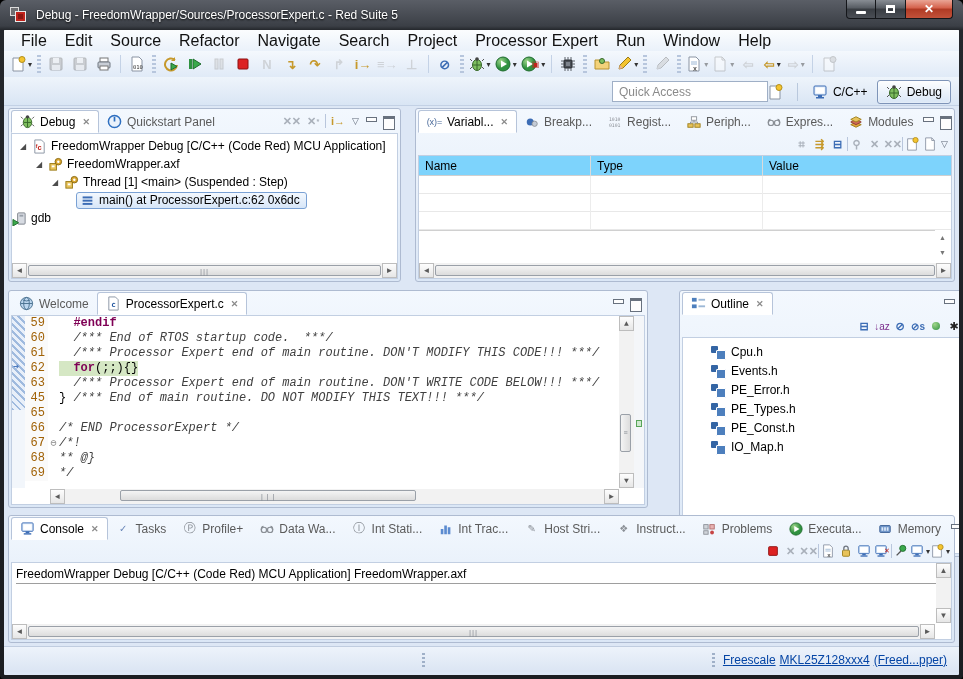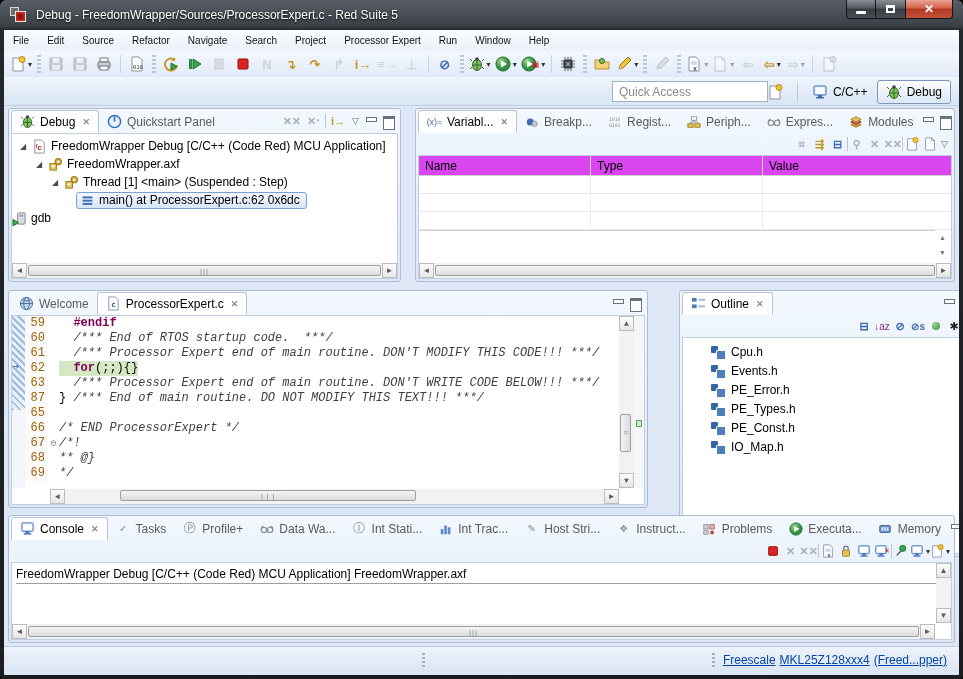--- a/index.html
+++ b/index.html
@@ -23,21 +23,21 @@
   .wb.max { width:29px; border-left:none; border-right:none; }
   .wb.close { width:48px; border-radius:0 0 4px 0; font-size:12px; font-weight:bold;
         background:linear-gradient(180deg,#eaa595,#d4604a 45%,#b03a24 50%,#c2523a); }
   .wb.min i { width:10px; height:3px; background:#fff; border-radius:1px; margin-top:6px; }
   .wb.max i { width:9px; height:8px; border:2px solid #fff; border-top-width:3px; }
 
   
   .workbench { position:absolute; left:4px; right:4px; top:30px; bottom:4px;
                background:#dde7f5; border-radius:1px; overflow:hidden; }
   .menubar { position:absolute; left:0; right:0; top:0; height:21px; display:flex; align-items:center;
-             background:linear-gradient(180deg,#fbfdfe,#eaf1fa); font-size:10px; color:#111; }
+             background:linear-gradient(180deg,#fbfdfe,#eaf1fa); font-size:16px; color:#111; padding-left:8px; }
   .menubar span { padding:2px 9px; cursor:default; }
 
   .toolbar1 { position:absolute; left:0; right:0; top:21px; height:26px; display:flex; align-items:center;
               background:linear-gradient(180deg,#f4f8fd,#e0eaf7); padding-left:4px; }
   .toolbar2 { position:absolute; left:0; right:0; top:47px; height:29px;
               background:linear-gradient(180deg,#eef4fb,#d9e5f4); border-bottom:1px solid #c3d1e5; }
   .tbtn { height:22px; min-width:22px; display:flex; align-items:center; justify-content:center;
           border:1px solid transparent; border-radius:3px; margin:0 1px; font-size:13px; cursor:default; }
   .tsep { width:1px; height:18px; background:#c4d2e6; margin:0 4px; }
   .thandle { width:4px; height:18px; margin:0 3px;
@@ -88,21 +88,21 @@
   .grip { position:absolute; left:50%; top:50%; transform:translate(-50%,-50%); font-size:8px; color:#8a8f96; letter-spacing:1px; }
 
   
   .tree { font-size:12px; color:#000; padding-top:3px; }
   .trow { display:flex; align-items:center; height:18px; gap:4px; white-space:nowrap; }
   .exp { width:10px; font-size:8px; color:#4d4d4d; text-align:center; transform:rotate(0deg); }
   .seltext { display:flex; align-items:center; gap:5px; border:1px solid #7aa1d4; border-radius:3px;
              background:linear-gradient(180deg,#f3f8fe,#d7e6f8); padding:0 6px 0 4px; height:17px; }
 
   
-  .vhead { display:flex; height:20px; font-size:12px; align-items:center; border-bottom:1px solid #cfcfcf; background:#d946ef; }
+  .vhead { display:flex; height:20px; font-size:12px; align-items:center; border-bottom:1px solid #cfcfcf; background:#7dd3fc; }
   .vhead div { padding-left:6px; height:20px; display:flex; align-items:center; border-right:1px solid #dadada; }
   .vrow { display:flex; height:18px; border-bottom:1px solid #e8e8e8; }
   .vrow div { border-right:1px solid #ececec; height:18px; }
   .c1 { width:172px; } .c2 { width:172px; } .c3 { flex:1; border-right:none !important; }
   .detail { position:absolute; left:0; right:16px; bottom:16px; height:32px; border-top:1px solid #d0d0d0; background:#fff; }
   .dspin { position:absolute; right:2px; bottom:20px; width:13px; height:26px; display:flex; flex-direction:column;
            align-items:center; justify-content:space-between; font-size:7px; color:#777; padding:2px 0; }
 
   
   .edmain { position:absolute; inset:0; font-family:"Liberation Mono","DejaVu Sans Mono",monospace; font-size:12px; }
@@ -757,21 +757,21 @@
           <div class="ruler">
             <div class="hatch"></div>
             <div class="ptrarrow">➜</div>
           </div>
           <div class="lines">
             <div class="cl"><span class="ln">59</span><span class="fold"></span><span class="ct"><span class="tk-kw">  #endif</span></span></div>
             <div class="cl"><span class="ln">60</span><span class="fold"></span><span class="ct"><span class="tk-cm">  /*** End of RTOS startup code.  ***/</span></span></div>
             <div class="cl"><span class="ln">61</span><span class="fold"></span><span class="ct"><span class="tk-cm">  /*** Processor Expert end of main routine. DON'T MODIFY THIS CODE!!! ***/</span></span></div>
             <div class="cl"><span class="ln">62</span><span class="fold"></span><span class="ct"><span class="curline"><span class="tk-kw">  for</span><span class="tk-pl">(;;){}</span></span></span></div>
             <div class="cl"><span class="ln">63</span><span class="fold"></span><span class="ct"><span class="tk-cm">  /*** Processor Expert end of main routine. DON'T WRITE CODE BELOW!!! ***/</span></span></div>
-            <div class="cl"><span class="ln">87</span><span class="fold"></span><span class="ct"><span class="tk-pl">} </span><span class="tk-cm">/*** End of main routine. DO NOT MODIFY THIS TEXT!!! ***/</span></span></div>
+            <div class="cl"><span class="ln">45</span><span class="fold"></span><span class="ct"><span class="tk-pl">} </span><span class="tk-cm">/*** End of main routine. DO NOT MODIFY THIS TEXT!!! ***/</span></span></div>
             <div class="cl"><span class="ln">65</span><span class="fold"></span><span class="ct"></span></div>
             <div class="cl"><span class="ln">66</span><span class="fold"></span><span class="ct"><span class="tk-cm">/* END ProcessorExpert */</span></span></div>
             <div class="cl"><span class="ln">67</span><span class="fold">⊖</span><span class="ct"><span class="tk-cm">/*!</span></span></div>
             <div class="cl"><span class="ln">68</span><span class="fold"></span><span class="ct"><span class="tk-cm">** @}</span></span></div>
             <div class="cl"><span class="ln">69</span><span class="fold"></span><span class="ct"><span class="tk-cm">*/</span></span></div>
           </div>
           <div class="vsb" style="right:10px;top:0;bottom:16px">
             <span class="sba">▲</span>
             <span style="flex:1;width:15px;position:relative">
                 <span class="sbt v" style="position:absolute;top:58%;height:38px;left:1px">

